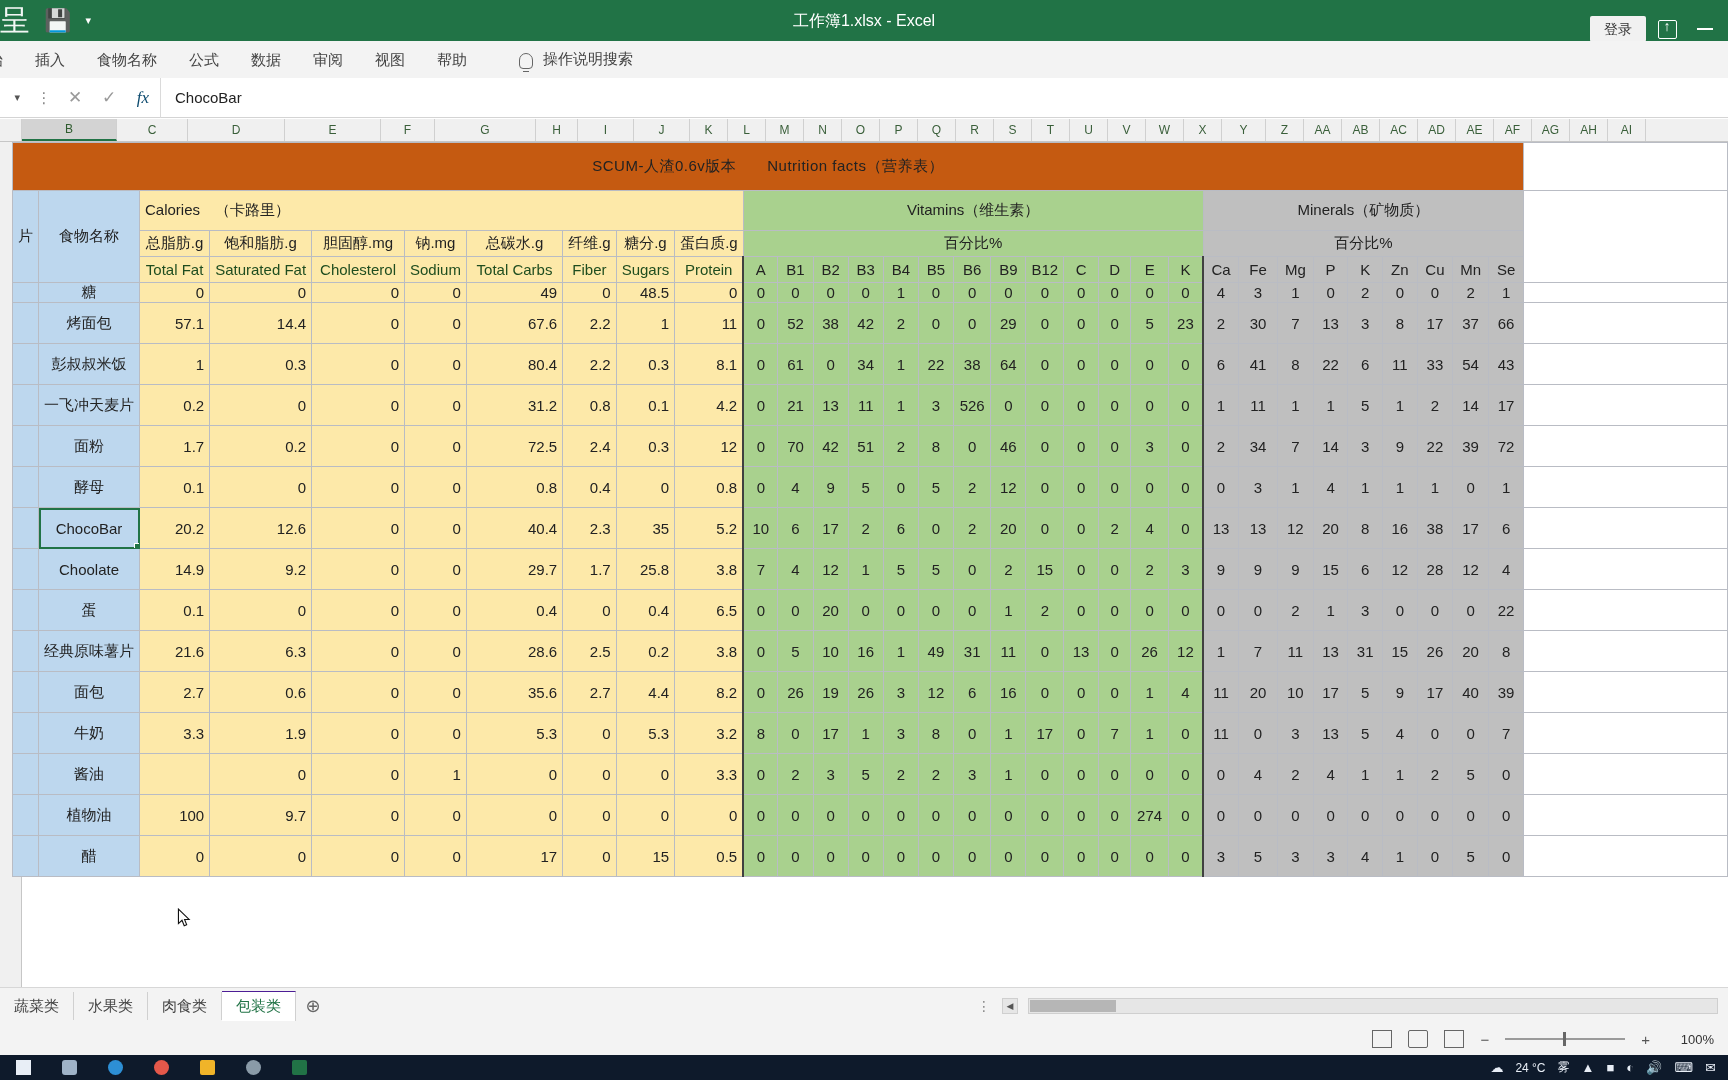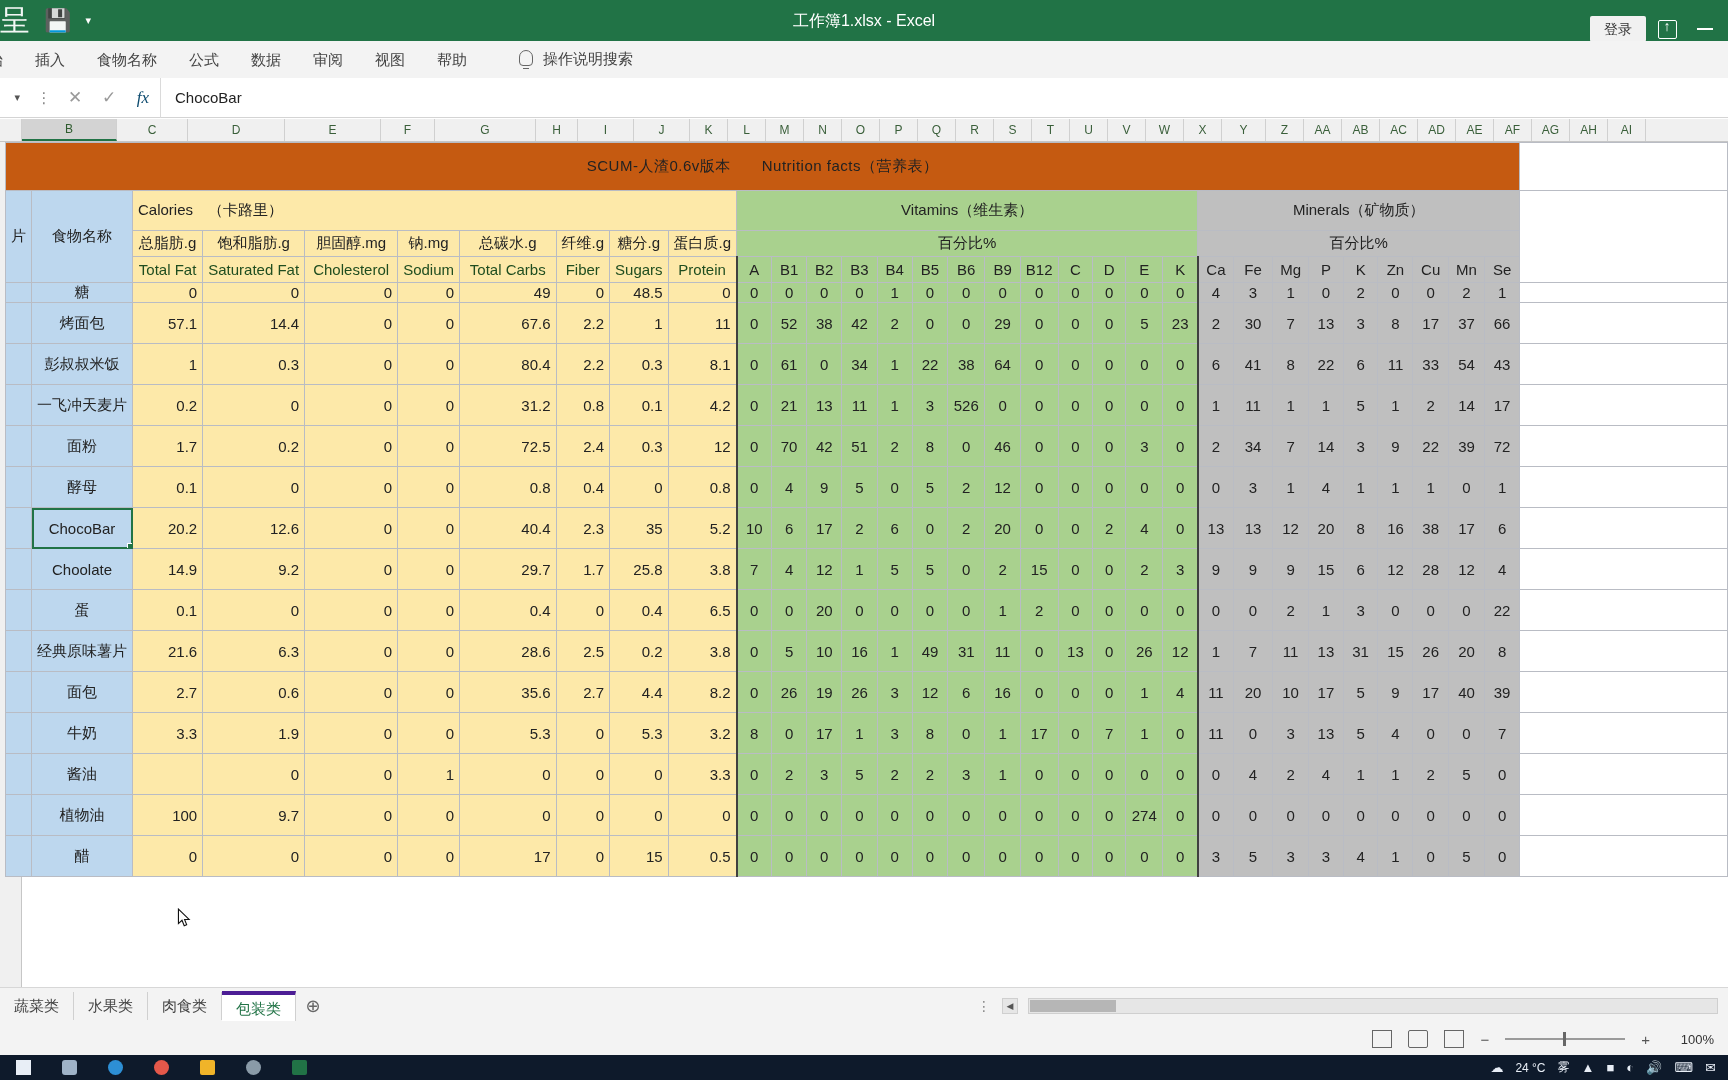--- a/index.html
+++ b/index.html
@@ -37,21 +37,21 @@
   .minimize-bar { width: 16px; height: 2px; background: #fff; }
 
   
   .ribbontabs {
     position: absolute; top: 41px; left: 0; width: 1728px; height: 37px;
     background: #f3f3f3; color: #444;
     display: flex; align-items: center;
   }
   .rt { font-size: 15px; color: #444; padding: 0 16px; height: 37px; line-height: 37px; }
   .rt:first-child { padding-left: 0; margin-left: -12px; }
-  .rt-search { display: flex; align-items: flex-start; gap: 10px; margin-left: 36px; }
+  .rt-search { display: flex; align-items: flex-end; gap: 10px; margin-left: 36px; }
   .bulb {
     width: 14px; height: 16px; border: 1.5px solid #666; border-radius: 7px 7px 4px 4px;
     position: relative;
   }
   .bulb::after { content:""; position:absolute; left:3px; bottom:-4px; width:6px; height:3px; border-bottom:1.5px solid #666; }
 
   
   .formulabar {
     position: absolute; top: 78px; left: 0; width: 1728px; height: 40px;
     background: #ffffff; display: flex; align-items: center;
@@ -78,21 +78,21 @@
   }
   .ch.sel { background: #d3d3d3; color:#2e5b2e; border-bottom: 2px solid #217346; }
 
   
   .grid {
     position: absolute; top: 142px; left: 0; width: 1728px; height: 845px;
     background: #ffffff; overflow: hidden;
   }
   .rowhead-col { position:absolute; left:0; top:0; width:22px; height:845px; background:#f0f0f0; border-right:1px solid #c6c6c6; }
 
-  table.sheet { border-collapse: collapse; table-layout: fixed; position:absolute; left:5px; top:0; }
+  table.sheet { border-collapse: collapse; table-layout: fixed; position:absolute; left:12px; top:0; }
   table.sheet td { border: 1px solid #b9bcc4; padding: 0 5px; font-size: 15px; color:#222; overflow:hidden; white-space:nowrap; }
 
   .title-band {
     background: #c55a11; color: #2b1a08; text-align:center;
     font-size: 27px; letter-spacing: .5px; height: 48px;
   }
   .grp-cal { background:#fde9a9; color:#7d4b08; text-align:left; font-size:21px; height:40px; }
   .grp-vit { background:#a9d18e; color:#1f3d12; text-align:center; font-size:21px; height:40px; border-left:2px solid #404040; }
   .grp-min { background:#bfbfbf; color:#4a2d4a; text-align:center; font-size:21px; height:40px; border-left:2px solid #404040; }
   .pct-vit { background:#a9d18e; color:#1f3d12; text-align:center; font-size:17px; height:26px; border-left:2px solid #404040; }
@@ -126,21 +126,21 @@
   
   .mousecursor { position:absolute; left:176px; top:766px; width:16px; height:20px; z-index:40; }
 
   
   .tabbar {
     position: absolute; top: 987px; left: 0; width: 1728px; height: 36px;
     background: #f3f3f3; border-top: 1px solid #d7d7d7;
     display:flex; align-items:center;
   }
   .stab { font-size:15px; color:#444; padding:0 14px; height:28px; line-height:28px; border-right:1px solid #d0d0d0; }
-  .stab.active { background:#ffffff; color:#217346; border-top:4px solid #4c1d95; border-right:1px solid #d0d0d0; height:30px; line-height:28px; }
+  .stab.active { background:#ffffff; color:#217346; border-top:1px solid #4c1d95; border-right:1px solid #d0d0d0; height:30px; line-height:28px; }
   .addsheet { width:34px; text-align:center; font-size:18px; color:#666; }
   .tab-rightbits { margin-left:auto; display:flex; align-items:center; gap:10px; padding-right:10px; }
   .hscroll-track { width: 690px; height: 16px; background:#e6e6e6; border:1px solid #cfcfcf; position:relative; }
   .hscroll-thumb { position:absolute; left:1px; top:1px; width:86px; height:12px; background:#b6b6b6; }
   .hscroll-arrow { width:16px; height:16px; background:#e6e6e6; border:1px solid #cfcfcf; font-size:9px; color:#555; display:flex; align-items:center; justify-content:center; }
   .vdots { color:#888; font-size:14px; letter-spacing:1px; }
 
   
   .statusbar {
     position: absolute; top: 1023px; left: 0; width: 1728px; height: 32px;

